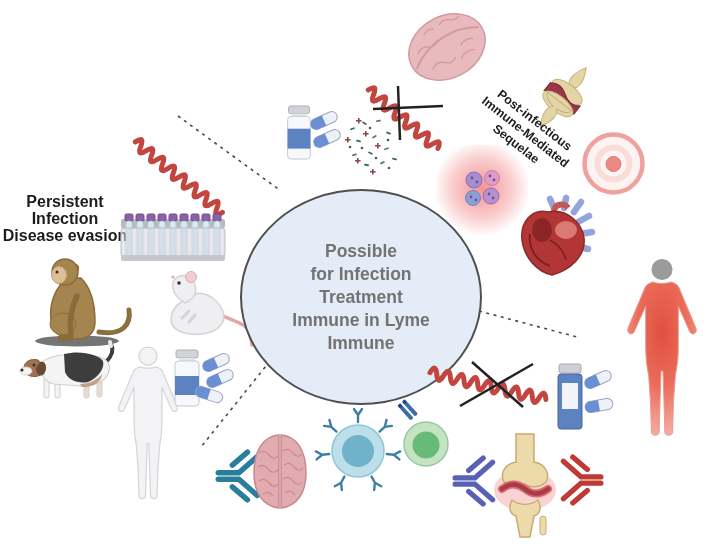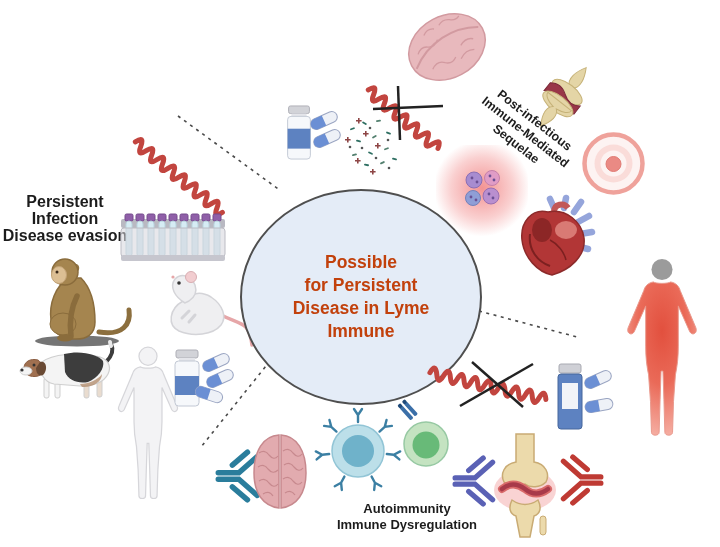--- a/index.html
+++ b/index.html
@@ -4,21 +4,21 @@
 <style>
   html,body{margin:0;padding:0;background:#ffffff;}
   .canvas{position:relative;width:720px;height:547px;background:#ffffff;overflow:hidden;
           font-family:"Liberation Sans",sans-serif;}
   .abs{position:absolute;}
   svg{display:block;overflow:visible;}
   .overlay{position:absolute;left:0;top:0;pointer-events:none;}
   .center-circle{position:absolute;left:240px;top:189px;width:238px;height:212px;
     background:#e4ecf7;border:2px solid #4f4f4f;border-radius:50%;
     display:flex;flex-direction:column;align-items:center;justify-content:center;
-    text-align:center;font-weight:bold;font-size:17.5px;line-height:23px;color:#c2410c;}
+    text-align:center;font-weight:bold;font-size:17.5px;line-height:23px;color:#737373;}
   .side-label{position:absolute;font-weight:bold;color:#1c1c1c;text-align:center;}
   .lbl-persistent{left:0;top:193px;width:130px;font-size:16px;line-height:17px;}
   .lbl-postinf{left:452px;top:110px;width:146px;font-size:12.5px;line-height:15px;
     transform:rotate(38deg);}
   .lbl-autoimm{left:324px;top:501px;width:166px;font-size:13px;line-height:16px;}
   .glow{position:absolute;left:436px;top:145px;width:92px;height:92px;
     background:radial-gradient(circle at 50% 47%, rgba(240,120,120,0.80),
       rgba(240,120,120,0.35) 46%, rgba(240,120,120,0) 72%);}
 </style>
 </head>
@@ -126,22 +126,23 @@
     <rect x="1" y="1" width="28" height="11" rx="5.5" fill="#eef1f7" stroke="#9aa5c2"></rect>
     <path d="M6.5,1 H15 V12 H6.5 A5.5,5.5 0 0 1 6.5,1 Z" fill="#6b8fd4"></path>
   </svg>
   <svg class="abs" style="left:194px;top:388px;transform:rotate(18deg);" width="30" height="13" viewBox="0 0 30 13">
     <rect x="1" y="1" width="28" height="11" rx="5.5" fill="#eef1f7" stroke="#9aa5c2"></rect>
     <path d="M6.5,1 H15 V12 H6.5 A5.5,5.5 0 0 1 6.5,1 Z" fill="#6b8fd4"></path>
   </svg>
 
   <div class="center-circle">
     <div>Possible</div>
-    <div>for Persistent</div>
-    <div>Disease in Lyme</div>
+    <div>for Infection</div>
+    <div>Treatment</div>
+    <div>Immune in Lyme</div>
     <div>Immune</div>
   </div>
 
   <svg class="abs" style="left:283px;top:105px;" width="32" height="55" viewBox="0 0 32 58">
     <rect x="5" y="1" width="22" height="8" rx="2" fill="#d2d3d8" stroke="#aeafb6"></rect>
     <rect x="8" y="9" width="16" height="3" fill="#e4e5ea"></rect>
     <rect x="4" y="12" width="24" height="45" rx="3.5" fill="#f6f8fb" stroke="#c2c8d4"></rect>
     <rect x="4" y="25" width="24" height="21" fill="#5d82c1"></rect>
   </svg>
   <svg class="abs" style="left:309px;top:114px;transform:rotate(-24deg);" width="30" height="13" viewBox="0 0 30 13">
@@ -385,18 +386,14 @@
 
   <svg class="abs" style="left:552px;top:455px;transform:rotate(-90deg);" width="54" height="50" viewBox="0 0 48 48">
     <g stroke="#bf3a33" stroke-width="5" stroke-linecap="round" fill="none">
       <path d="M21,45 L21,26 L6,9"></path>
       <path d="M27,45 L27,26 L42,9"></path>
       <path d="M14,32 L2,18"></path>
       <path d="M34,32 L46,18"></path>
     </g>
   </svg>
 
-  <div class="side-label lbl-autoimm">
-    <div>Autoimmunity</div>
-    <div>Immune Dysregulation</div>
-  </div>
 
 </div>
 
 </body></html>

